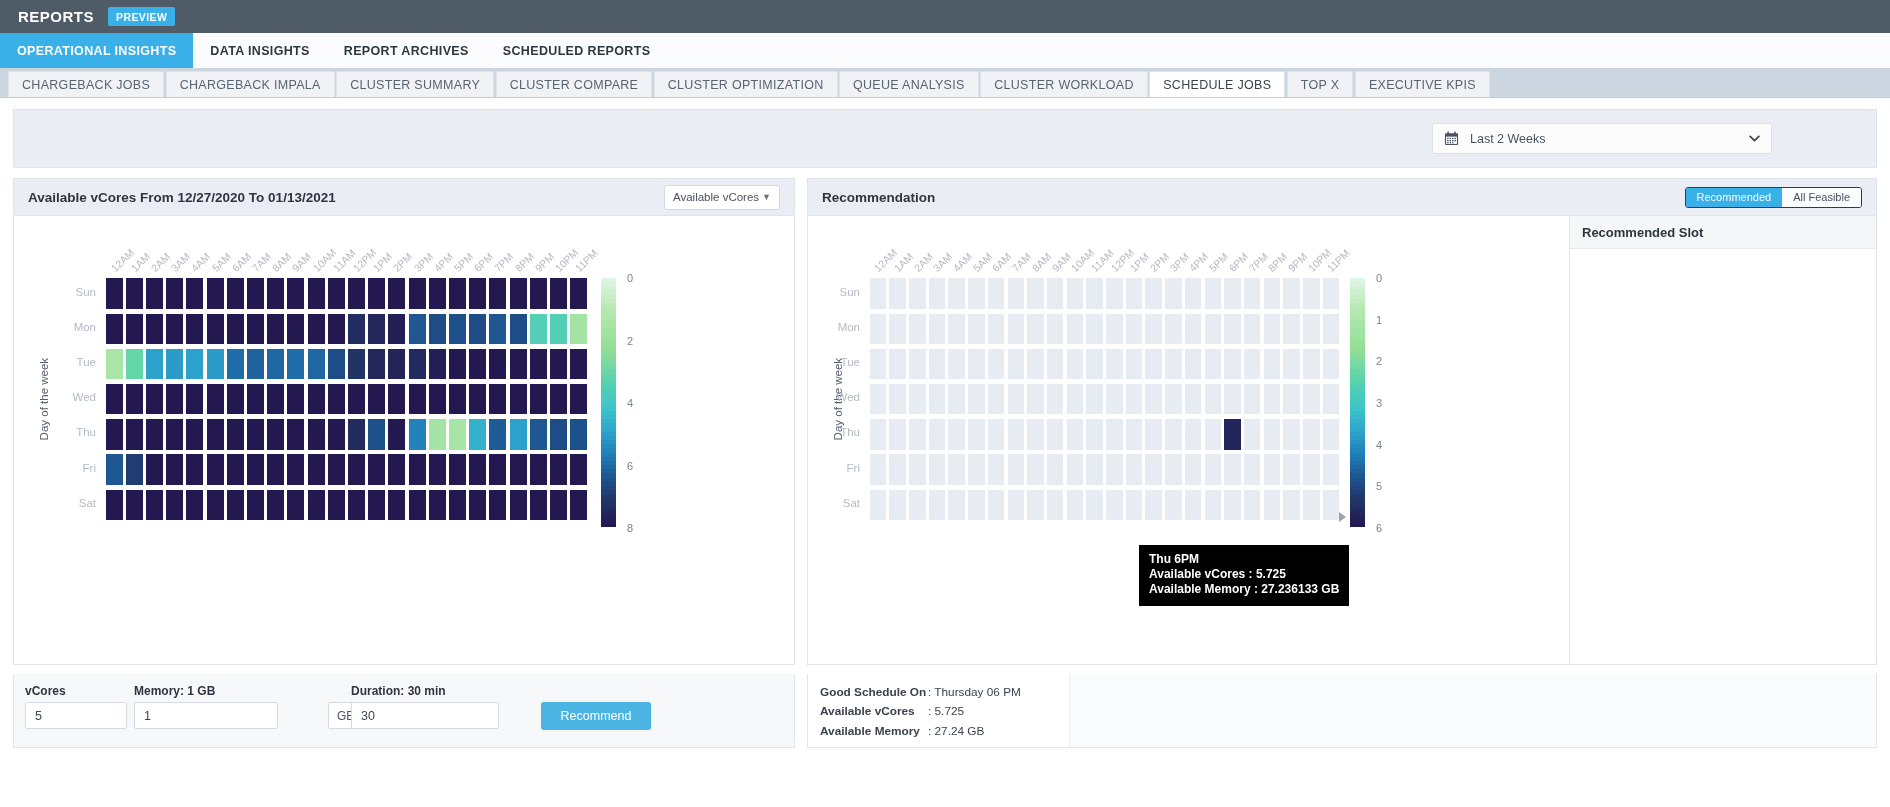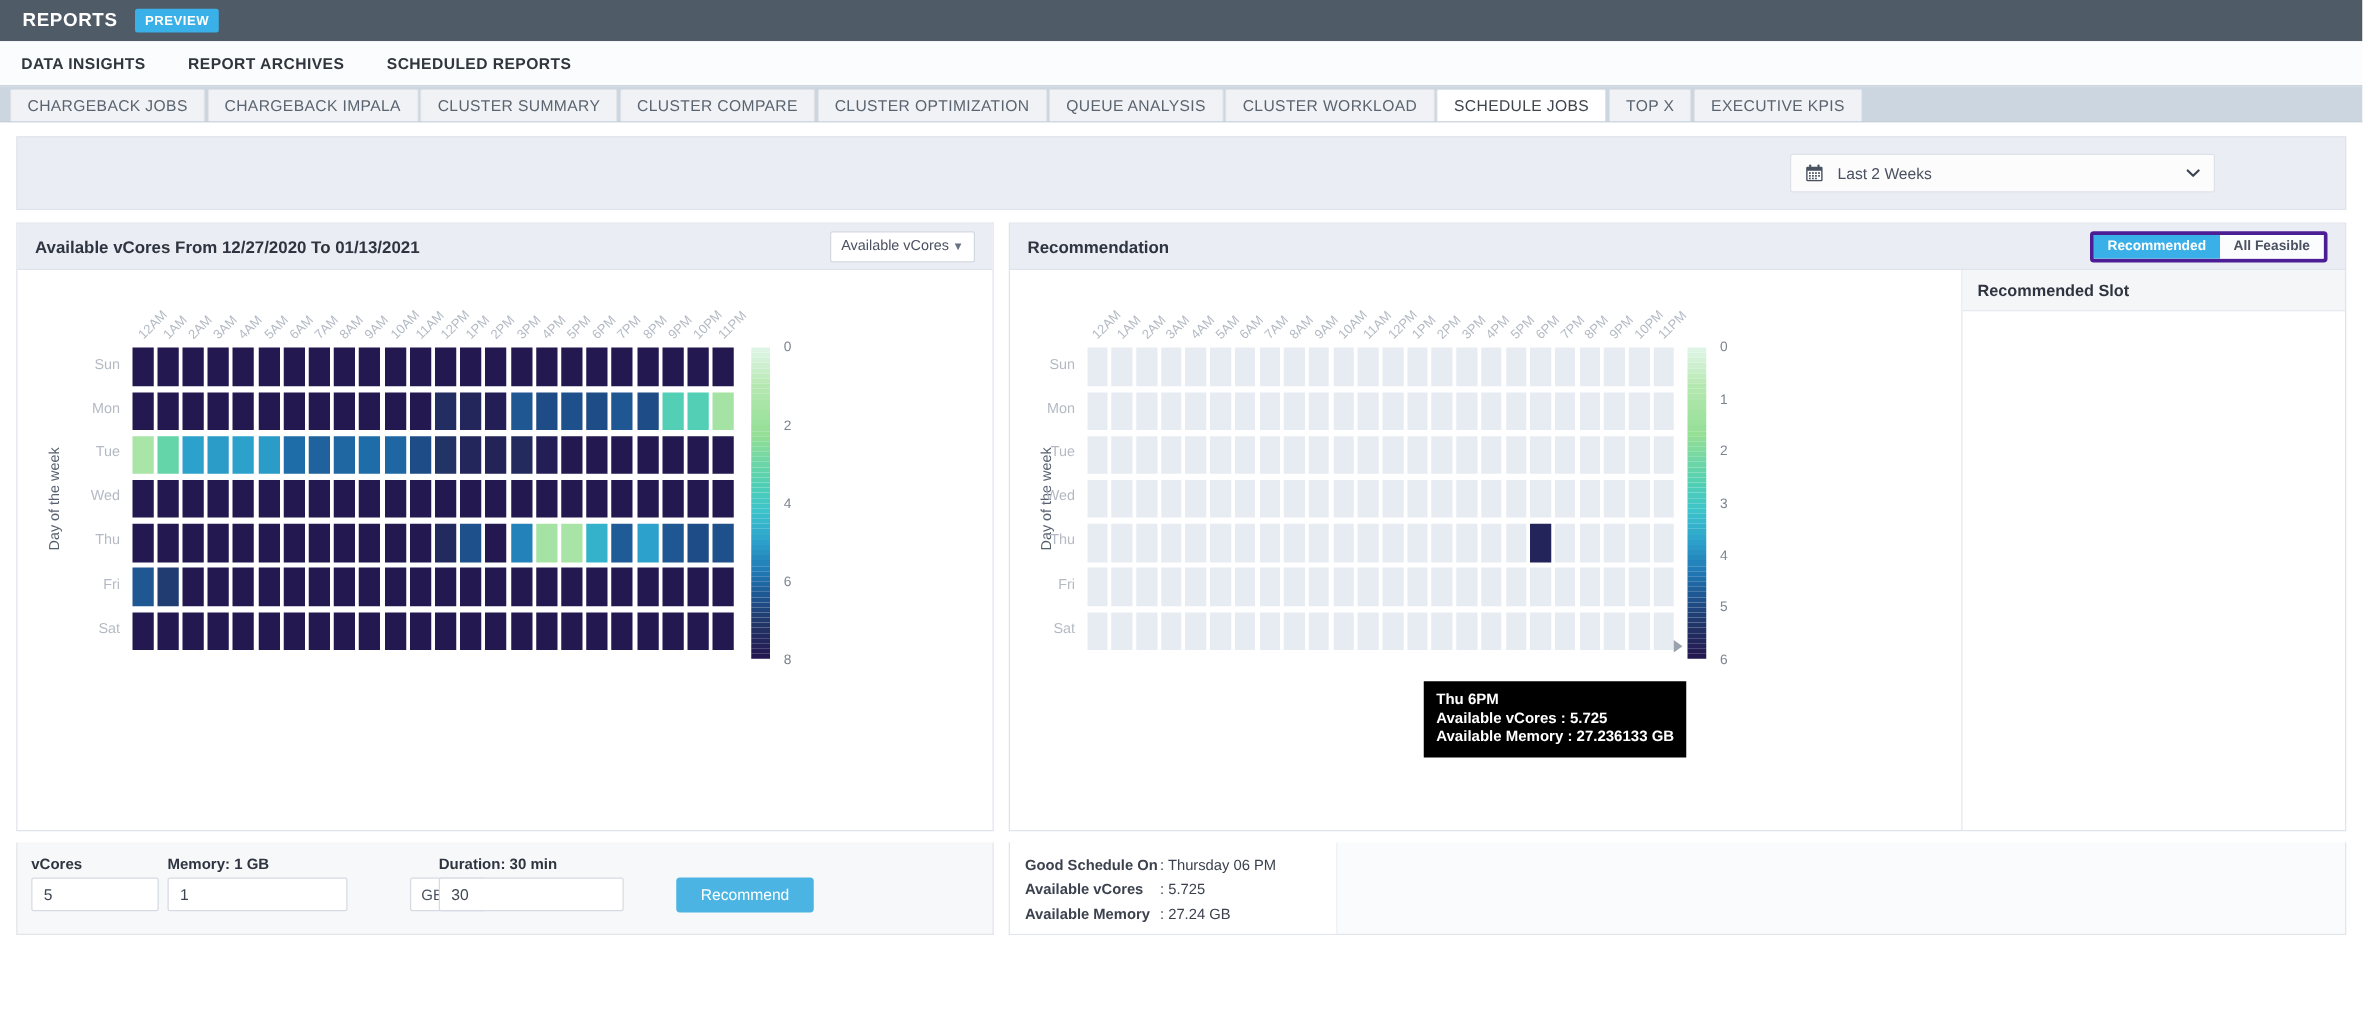--- a/index.html
+++ b/index.html
@@ -81,21 +81,21 @@
   .panel-title { font-size: 13.5px; font-weight: 700; color: #2f3540; flex: 1; }
 
   .metric-select {
     width: 116px; height: 25px; background: #ffffff;
     border: 1px solid #d3d9e2; border-radius: 2px;
     display: flex; align-items: center; padding: 0 8px;
     font-size: 11.5px; color: #4a5160; cursor: pointer;
   }
   .metric-select .caret { margin-left: auto; font-size: 9px; color: #6a7280; }
 
-  .seg { display: flex; border-radius: 3px; overflow: hidden; border: 3px solid #4c1d95; font-weight: bold; }
+  .seg { display: flex; border-radius: 3px; overflow: hidden; border: 1px solid #4c1d95; }
   .seg-btn {
     height: 19px; padding: 0 11px; display: flex; align-items: center;
     font-size: 11px; background: #fbfcfd; color: #4a5160; cursor: pointer;
   }
   .seg-btn.active { background: #3ab0e8; color: #ffffff; }
 
   
   .hm-wrap { position: relative; padding: 8px 0 0; }
   .hm-rowlabel-axis {
     position: absolute; writing-mode: vertical-rl; transform: rotate(180deg);
@@ -193,20 +193,21 @@
 </style>
 </head>
 <body>
 
 <div class="topbar">
   <span class="topbar-title">REPORTS</span>
   <span class="preview-badge">PREVIEW</span>
 </div>
 
 <div class="primary-tabs" id="ptabs">
+    <div class="ptab active">OPERATIONAL INSIGHTS</div>
     <div class="ptab">DATA INSIGHTS</div>
     <div class="ptab">REPORT ARCHIVES</div>
     <div class="ptab">SCHEDULED REPORTS</div>
   </div>
 
 <div class="secondary-tabs" id="stabs">
     <div class="stab">CHARGEBACK JOBS</div>
     <div class="stab">CHARGEBACK IMPALA</div>
     <div class="stab">CLUSTER SUMMARY</div>
     <div class="stab">CLUSTER COMPARE</div>

